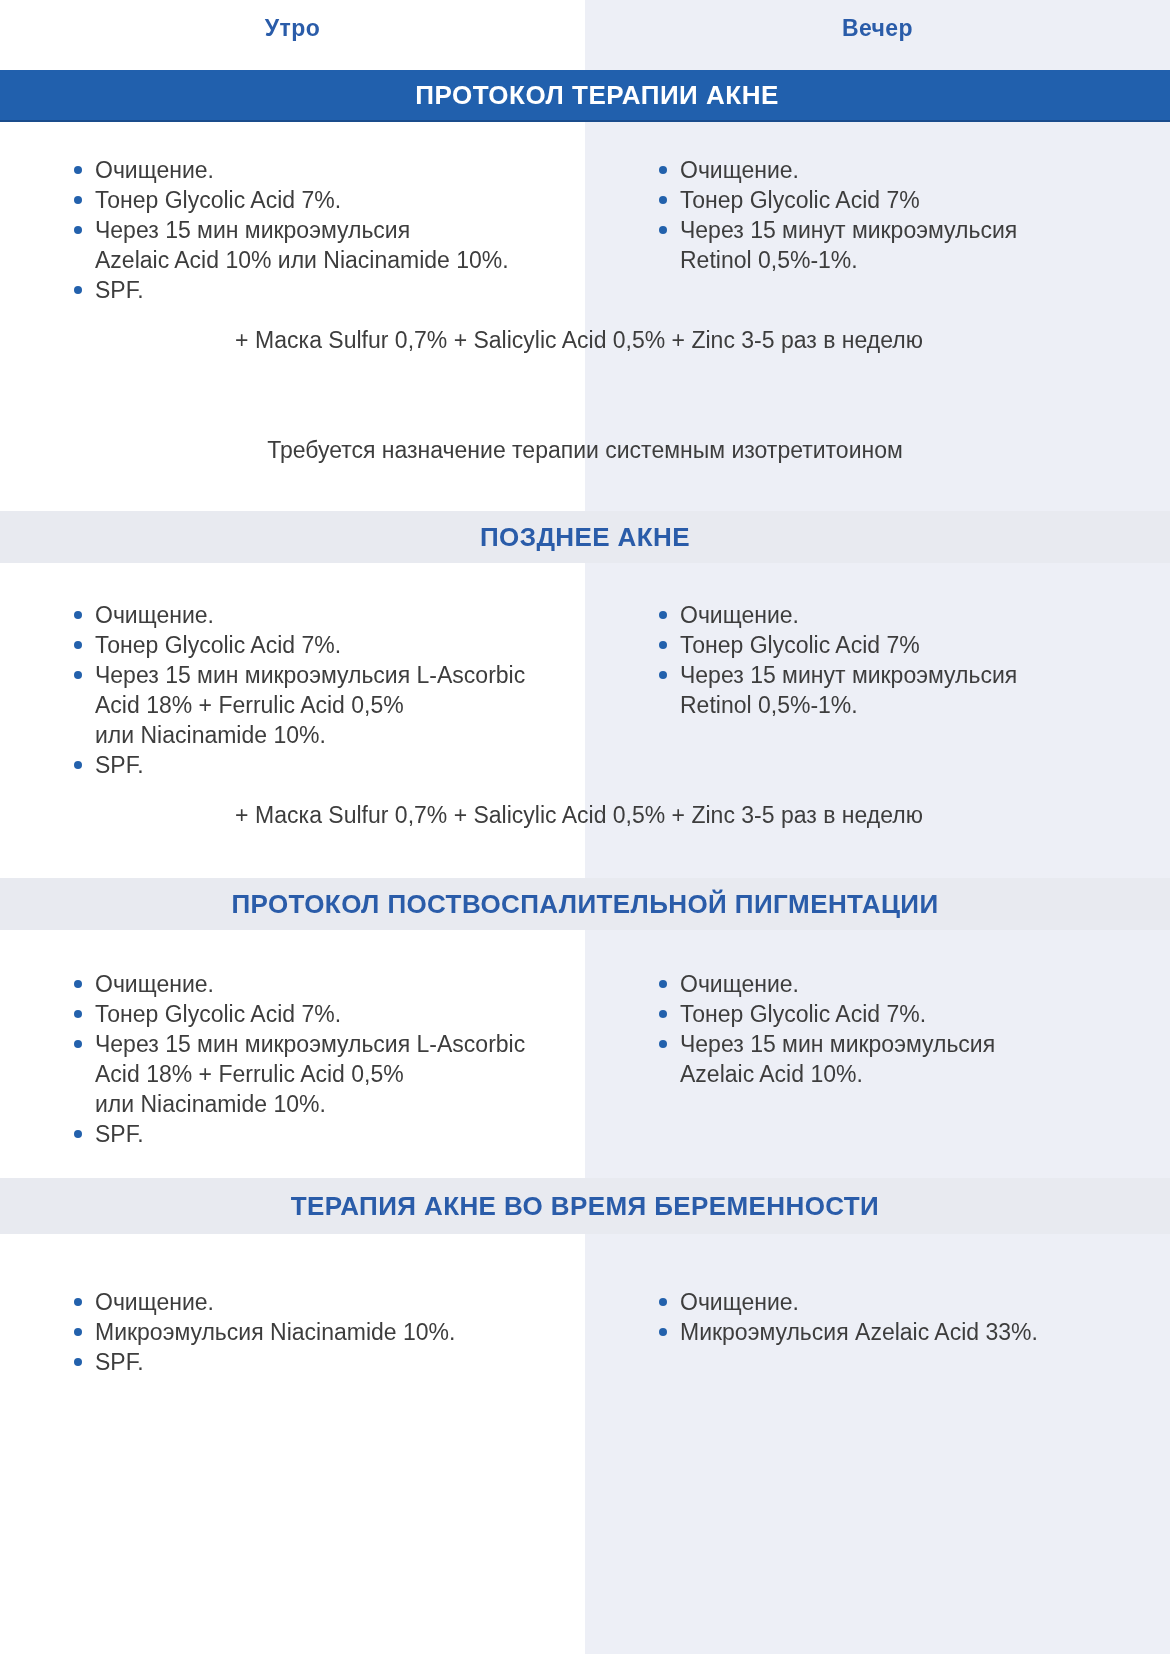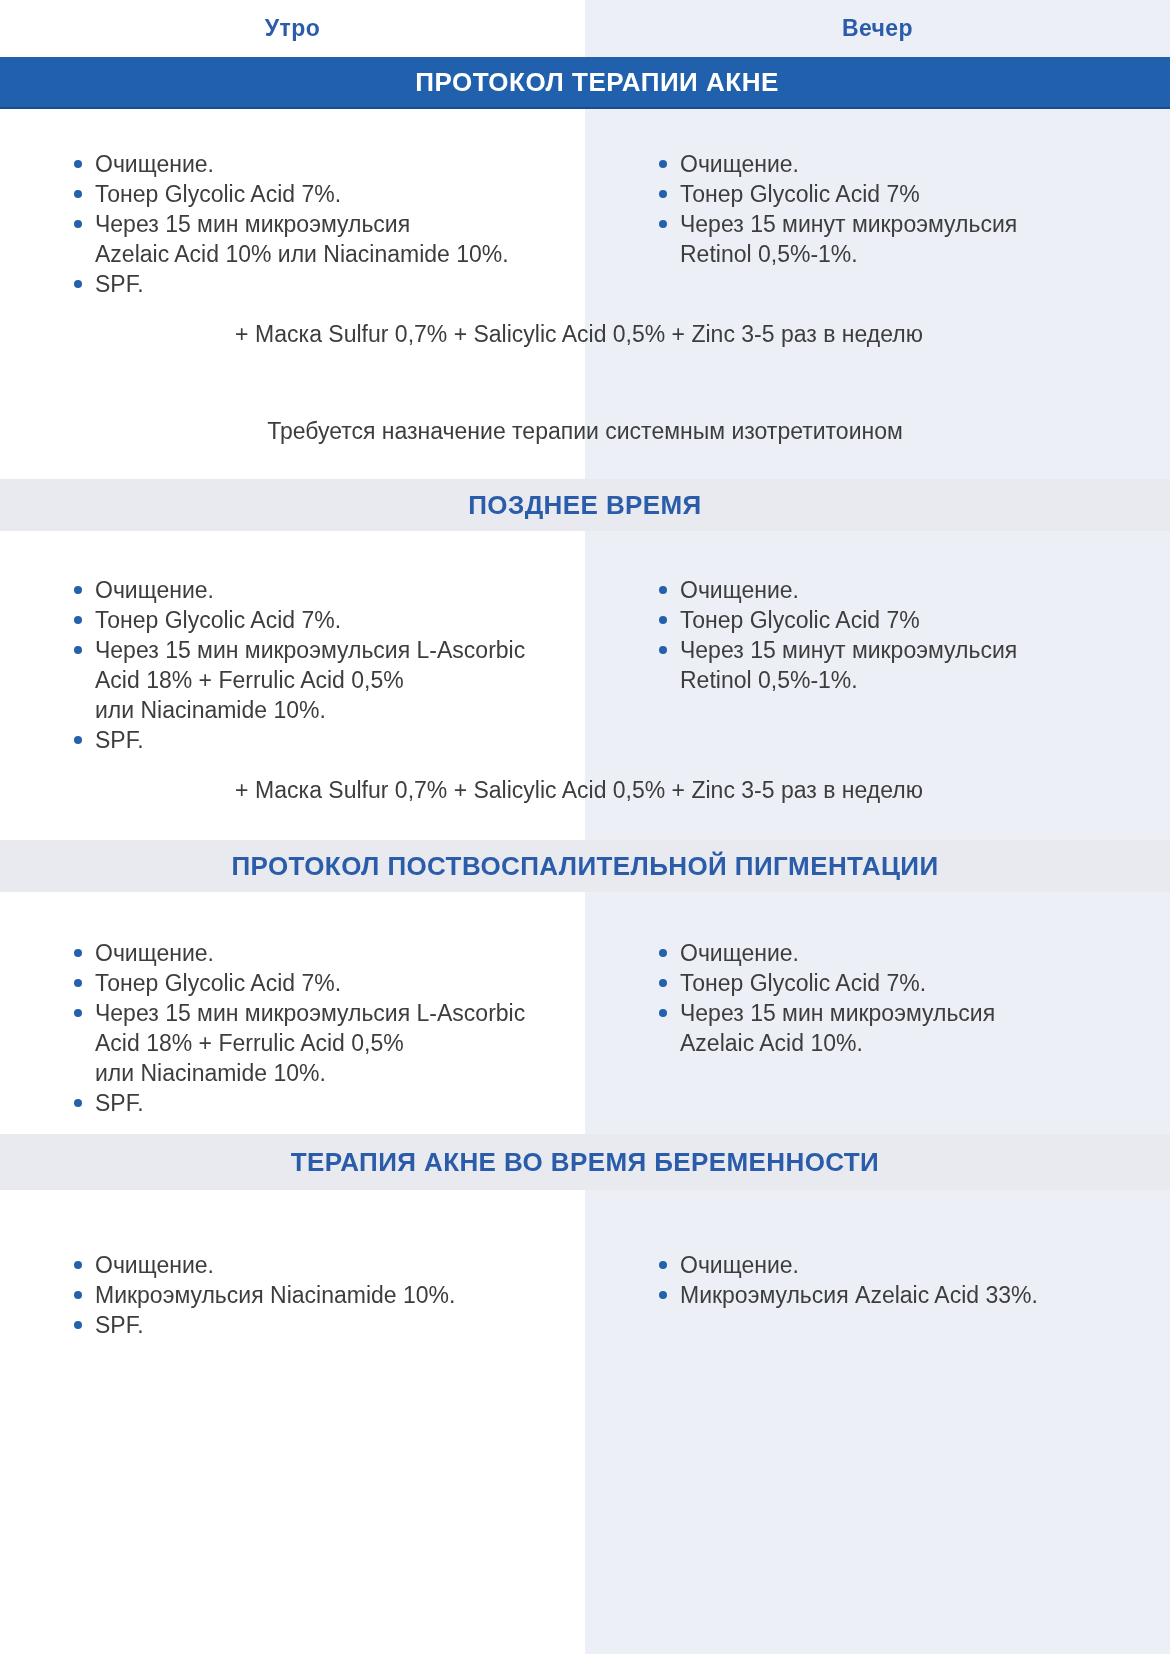--- a/index.html
+++ b/index.html
@@ -4,20 +4,21 @@
 <style>
   html,body { margin:0; padding:0; background:#ffffff; }
   .page {
     width:1170px; height:1654px;
     margin:0 auto;
     display:flex; flex-direction:column;
     overflow:hidden;
     font-family:"Liberation Sans", sans-serif;
     color:#3d3d3d;
     background:linear-gradient(90deg,#ffffff 50%,#edeff6 50%);
+    gap:13px;
   }
   
   .col-headers { height:57px; display:flex; flex:0 0 auto; }
   .col-headers .col {
     flex:1; display:flex; align-items:center; justify-content:center;
     font-weight:bold; font-size:23px; color:#2a5ca9; letter-spacing:0.4px;
   }
   
   .banner {
     height:50px; flex:0 0 auto;
@@ -31,21 +32,21 @@
     height:52px; flex:0 0 auto;
     background:#e8eaf0;
     display:flex; align-items:center; justify-content:center;
     color:#2a5ca9; font-weight:bold; font-size:26px; letter-spacing:0.4px;
     text-align:center;
   }
   .band.tall { height:56px;text-align:right; }
   
   .content { display:flex; flex-wrap:wrap; flex:0 0 auto; }
   .content.grow { flex:1 1 auto; }
-  .half { width:50%; box-sizing:border-box; padding:20px 18px 0 72px;margin-top:20px; }
+  .half { width:50%; box-sizing:border-box; padding:20px 18px 0 72px; }
   .content.pad-b { padding-bottom:16px; }
   .content.row-b .half { padding-top:24px; }
   .content.row-c .half { padding-top:26px; }
   .content.row-d .half { padding-top:40px; }
   ul.steps { list-style:none; margin:0; padding:0; font-size:23px; line-height:30px; }
   ul.steps li { position:relative; padding-left:23px; }
   ul.steps .item-text { white-space:pre-line; }
   .dot {
     position:absolute; left:2px; top:11px;
     width:8px; height:8px; border-radius:50%;
@@ -94,21 +95,21 @@
         <li><span class="dot"></span><span class="item-text">Через 15 минут микроэмульсия
 Retinol 0,5%-1%.</span></li>
       </ul>
     </div>
     <div class="note">+ Маска Sulfur 0,7% + Salicylic Acid 0,5% + Zinc 3-5 раз в неделю</div>
   </section>
 
   <div class="systemic">Требуется назначение терапии системным изотретитоином</div>
 
   <div class="band">
-    <span>ПОЗДНЕЕ ВРЕМЯ</span>
+    <span>ПОЗДНЕЕ АКНЕ</span>
   </div>
   <section class="content row-b">
     <div class="half">
       <ul class="steps">
         <li><span class="dot"></span><span class="item-text">Очищение.</span></li>
         <li><span class="dot"></span><span class="item-text">Тонер Glycolic Acid 7%.</span></li>
         <li><span class="dot"></span><span class="item-text">Через 15 мин микроэмульсия L-Ascorbic
 Acid 18% + Ferrulic Acid 0,5%
 или Niacinamide 10%.</span></li>
         <li><span class="dot"></span><span class="item-text">SPF.</span></li>

